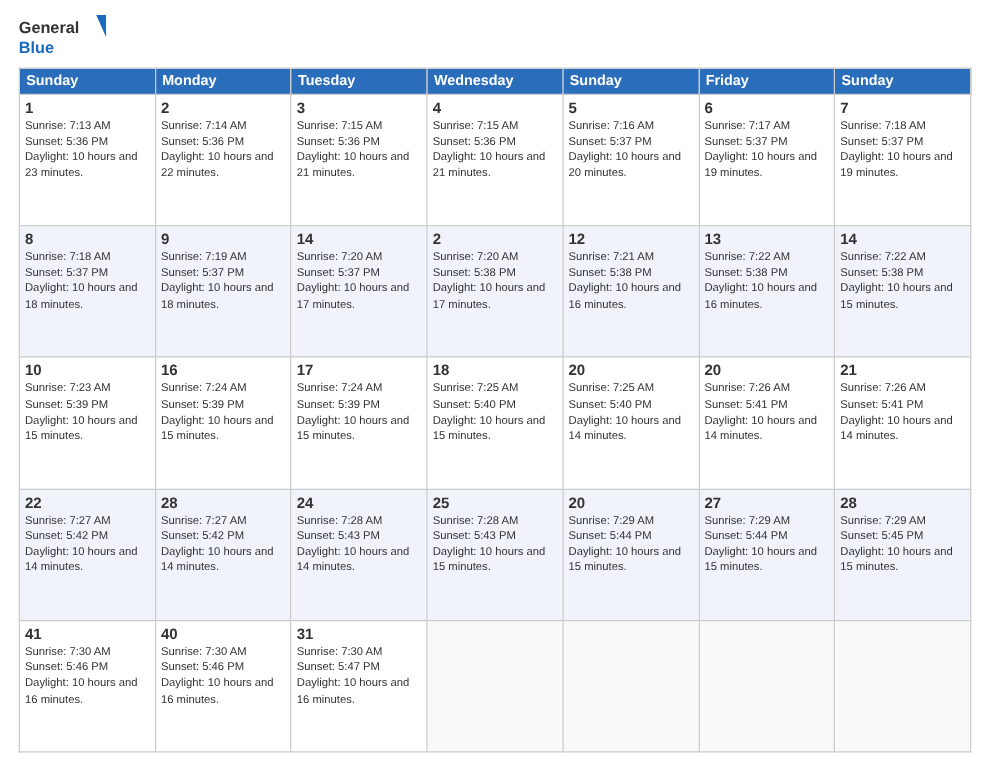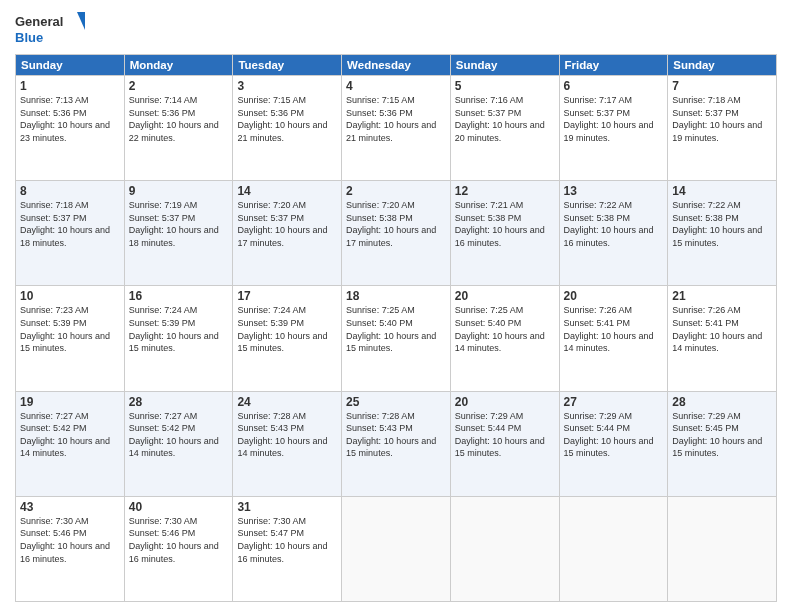--- a/index.html
+++ b/index.html
@@ -284,21 +284,21 @@
         <span class="day-num">21</span>
         <div class="day-info">
           Sunrise: 7:26 AM<br>
           Sunset: 5:41 PM<br>
           Daylight: 10 hours and 14 minutes.
         </div>
       </td>
         </tr>
         <tr>
           <td>
-        <span class="day-num">19</span>
+        <span class="day-num">22</span>
         <div class="day-info">
           Sunrise: 7:27 AM<br>
           Sunset: 5:42 PM<br>
           Daylight: 10 hours and 14 minutes.
         </div>
       </td>
           <td>
         <span class="day-num">28</span>
         <div class="day-info">
           Sunrise: 7:27 AM<br>
@@ -342,21 +342,21 @@
         <span class="day-num">28</span>
         <div class="day-info">
           Sunrise: 7:29 AM<br>
           Sunset: 5:45 PM<br>
           Daylight: 10 hours and 15 minutes.
         </div>
       </td>
         </tr>
         <tr>
           <td>
-        <span class="day-num">43</span>
+        <span class="day-num">41</span>
         <div class="day-info">
           Sunrise: 7:30 AM<br>
           Sunset: 5:46 PM<br>
           Daylight: 10 hours and 16 minutes.
         </div>
       </td>
           <td>
         <span class="day-num">40</span>
         <div class="day-info">
           Sunrise: 7:30 AM<br>

